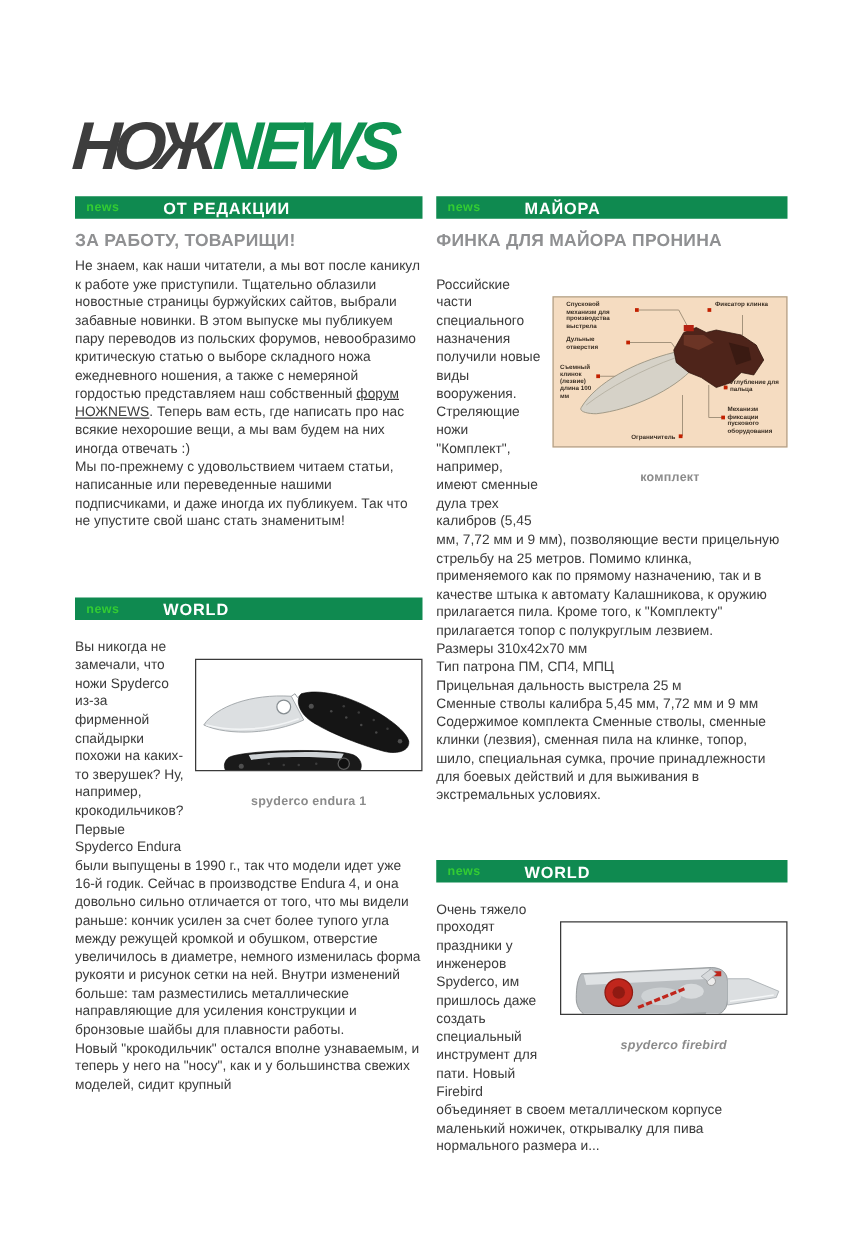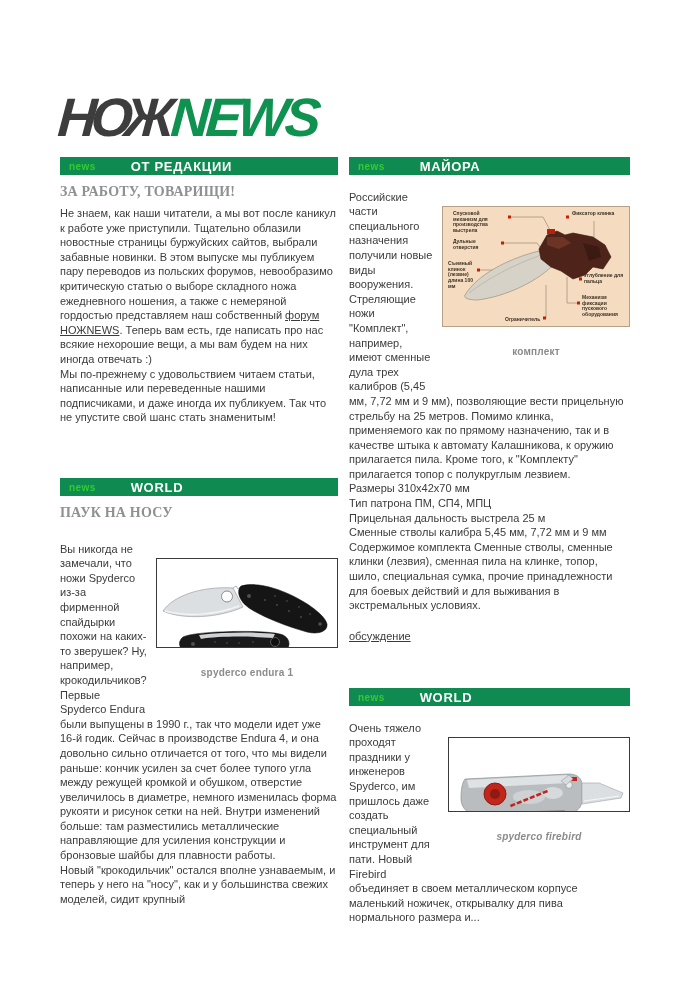--- a/index.html
+++ b/index.html
@@ -19,21 +19,21 @@
   .section{position:absolute;left:0;width:100%;}
 
   
   .bar{height:18px;background:#0f8a50;display:flex;align-items:center;box-sizing:border-box;
        padding-left:9px;}
   .bar .news{font-size:10px;font-weight:bold;color:#33cc33;letter-spacing:.4px;}
   .bar .bar-title{font-size:13px;font-weight:bold;color:#ffffff;letter-spacing:.7px;margin-left:35px;}
 
   
   .article-title{font-size:14px;font-weight:bold;color:#8f9092;letter-spacing:.2px;
-                 margin:9px 0 6px 0;font-family:Liberation Serif, serif;}
+                 margin:9px 0 6px 0;}
   .body-text{font-size:11px;line-height:14.6px;color:#3b3b3b;white-space:pre-line;}
   .inline-link{color:#3b3b3b;text-decoration:underline;cursor:pointer;}
   .discussion{font-size:11px;line-height:14.6px;margin-top:16px;}
 
   
   .fig{float:right;margin:2px 0 10px 8px;}
   .fig-img{border:1px solid #3a3a3a;background:#fff;position:relative;overflow:hidden;box-sizing:content-box;}
   .fig-caption{font-size:10px;font-weight:bold;color:#8b8b8b;text-align:center;margin-top:3px;
                letter-spacing:.2px;}
   .fig-endura .fig-img{width:180px;height:88px;}
@@ -63,21 +63,20 @@
       <div class="article-title">ЗА РАБОТУ, ТОВАРИЩИ!</div>
       <div class="body-text"><span>Не знаем, как наши читатели, а мы вот после каникул к работе уже приступили. Тщательно облазили новостные страницы буржуйских сайтов, выбрали забавные новинки. В этом выпуске мы публикуем пару переводов из польских форумов, невообразимо критическую статью о выборе складного ножа ежедневного ношения, а также с немеряной гордостью представляем наш собственный </span><a class="inline-link">форум НОЖNEWS</a><span>. Теперь вам есть, где написать про нас всякие нехорошие вещи, а мы вам будем на них иногда отвечать :)
 Мы по-прежнему с удовольствием читаем статьи, написанные или переведенные нашими подписчиками, и даже иногда их публикуем. Так что не упустите свой шанс стать знаменитым!</span></div>
     </div>
 
     <div class="section" style="top:321px;">
       <div class="bar">
         <span class="news">news</span>
         <span class="bar-title">WORLD</span>
       </div>
-      <div class="article-title">ПАУК НА НОСУ</div>
       <div class="body-text">
         <span class="fig fig-endura" style="display:block;">
           <span class="fig-img" style="display:block;">
             <svg width="180" height="88" viewBox="0 0 180 88">
 
               <path d="M6,37 C16,22 44,12 76,14 L86,33 C62,44 26,46 6,37 Z" fill="#dcdfe1" stroke="#9ba1a5" stroke-width="0.7"></path>
               <path d="M8,37 C30,43 58,41 82,32" stroke="#f2f4f5" stroke-width="1.4" fill="none"></path>
               <circle cx="70" cy="22.5" r="5.5" fill="#ffffff" stroke="#878e92" stroke-width="1"></circle>
 
               <path d="M76,14 l3,-2 2,3 3,-2 2,3 3,-1" stroke="#9ba1a5" stroke-width="0.8" fill="none"></path>
@@ -116,20 +115,21 @@
     </div>
   </div>
 
   <div class="col col-right">
 
     <div class="section" style="top:0;">
       <div class="bar">
         <span class="news">news</span>
         <span class="bar-title">МАЙОРА</span>
       </div>
+      <div class="article-title">ФИНКА ДЛЯ МАЙОРА ПРОНИНА</div>
       <div class="body-text">
         <span class="fig fig-komplekt" style="display:block;">
           <span class="fig-img" style="display:block;">
             <svg class="diagram-svg" width="186" height="119" viewBox="0 0 186 119">
 
               <g stroke="#a4937c" stroke-width="0.8" fill="none">
                 <polyline points="68,10 100,10 107,23"></polyline>
                 <polyline points="151,14 151,30"></polyline>
                 <polyline points="61,36 94,36 99,43"></polyline>
                 <polyline points="37,63 56,63 66,58"></polyline>
@@ -167,23 +167,20 @@
           <span class="fig-caption" style="display:block;">комплект</span>
         </span><span>Российские части специального назначения получили новые виды вооружения. Стреляющие ножи "Комплект",
 например,
 имеют сменные дула трех калибров (5,45 мм, 7,72 мм и 9 мм), позволяющие вести прицельную стрельбу на 25 метров. Помимо клинка, применяемого как по прямому назначению, так и в качестве штыка к автомату Калашникова, к оружию прилагается пила. Кроме того, к "Комплекту" прилагается топор с полукруглым лезвием.
 Размеры 310x42x70 мм
 Тип патрона ПМ, СП4, МПЦ
 Прицельная дальность выстрела 25 м
 Сменные стволы калибра 5,45 мм, 7,72 мм и 9 мм
 Содержимое комплекта Сменные стволы, сменные клинки (лезвия), сменная пила на клинке, топор, шило, специальная сумка, прочие принадлежности для боевых действий и для выживания в экстремальных условиях.</span>
       </div>
-      <div class="discussion">
-        <a class="inline-link">обсуждение</a>
-      </div>
     </div>
 
     <div class="section" style="top:531px;">
       <div class="bar">
         <span class="news">news</span>
         <span class="bar-title">WORLD</span>
       </div>
       <div class="body-text">
         <span class="fig fig-firebird" style="display:block;font-style:italic;">
           <span class="fig-img" style="display:block;">

